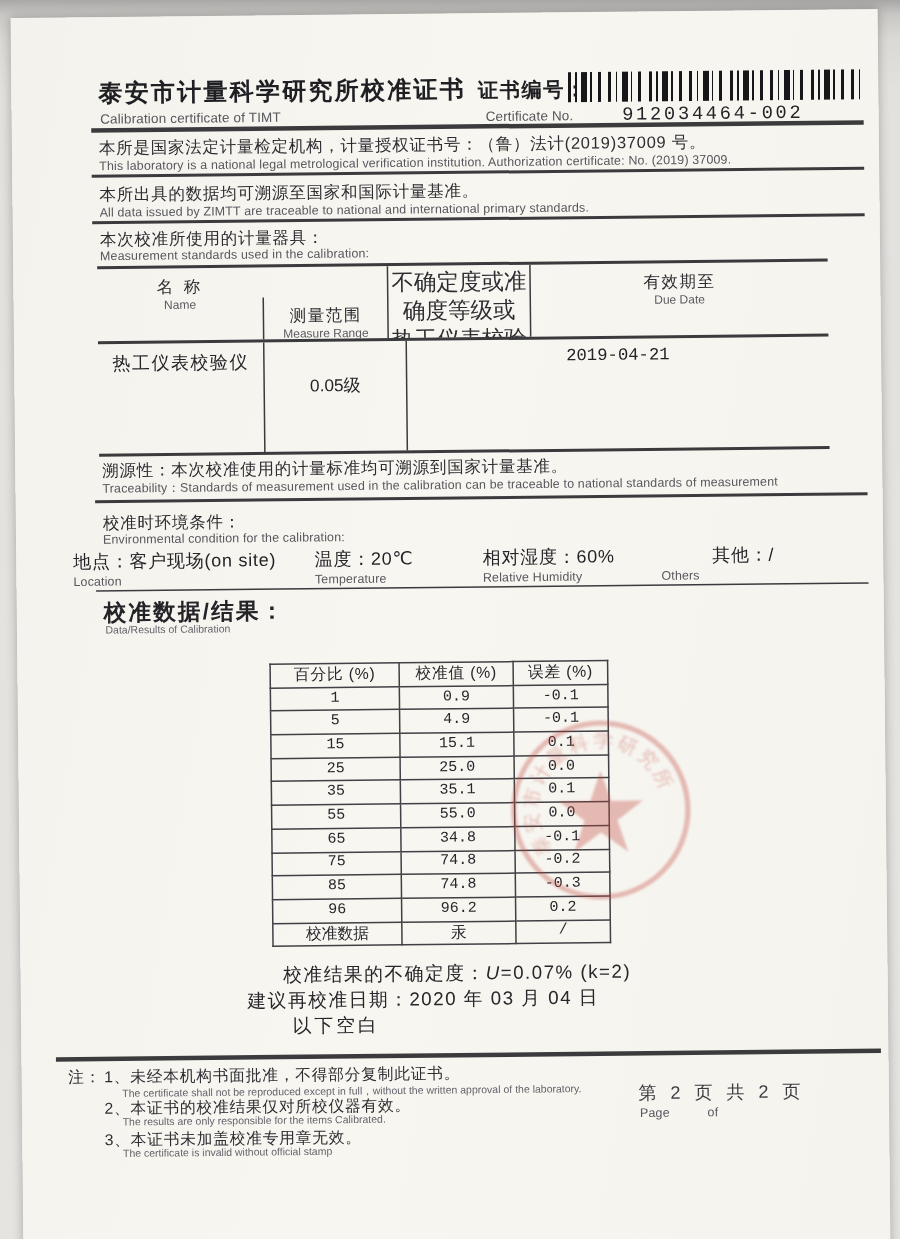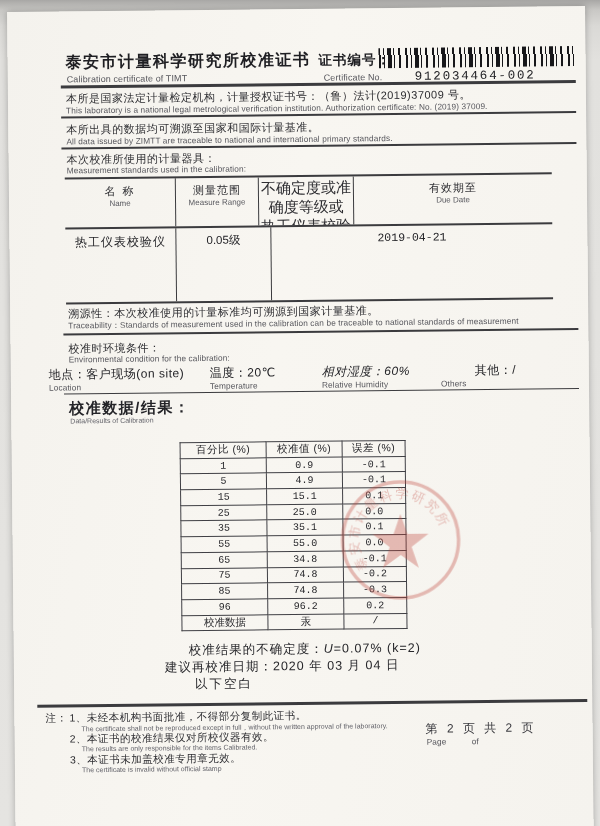--- a/index.html
+++ b/index.html
@@ -34,21 +34,21 @@
       #17171a 20px 22px,transparent 22px 27px);
   }
   .certno{font-size:12.5px;color:#232327;letter-spacing:1.8px;}
   
   .t1{position:absolute;left:63px;top:172px;width:487px;
       border-top:2px solid #3b3b3e;border-bottom:2px solid #3b3b3e;}
   .t1 .hrow{display:flex;height:48px;border-bottom:2px solid #3b3b3e;}
   .t1 .brow{display:flex;height:73px;}
   .t1 .cell{box-sizing:border-box;text-align:center;padding-top:5px;overflow:hidden;}
   .t1 .cell+.cell{border-left:1.3px solid #3b3b3e;}
-  .t1 .c1{width:110px;}.t1 .c2{width:74px;}.t1 .c3{width:83px;}
+  .t1 .c1{width:110px;}.t1 .c2{width:74px;}.t1 .c3{width:83px;margin-top:20px;}
   .t1 .c4{width:95px;padding-top:2px;}.t1 .c5{flex:1;}
   .t1 .hz{font-size:11px;color:#2d2d31;letter-spacing:2px;}
   .t1 .he{font-size:8px;color:#5a5a60;letter-spacing:0;}
   .t1 .hz4{font-size:15px;letter-spacing:0;color:#2d2d31;}
   .t1 .he4{font-size:7.3px;color:#5a5a60;}
   .t1 .dv{font-size:11.5px;color:#232327;padding-top:5px;}
   .t1 .dv.name{font-size:12px;letter-spacing:1px;}
   
   .t2{position:absolute;left:175px;top:438px;border-collapse:collapse;}
   .t2 td,.t2 th{border:1.3px solid #404045;text-align:center;padding:0;height:14.7px;
@@ -106,37 +106,37 @@
           <div class="he4">Uncertainty or Accuracy Class</div>
 
         </div>
         <div class="cell c5">
           <div class="hz" style="letter-spacing:1px;">有效期至</div>
           <div class="he">Due Date</div>
         </div>
       </div>
       <div class="brow">
         <div class="cell c1 dv name">热工仪表校验仪</div>
-        <div class="cell c4 dv" style="padding-top:5px;">0.05级</div>
+        <div class="cell c4 dv" style="padding-top:22px;">0.05级</div>
         <div class="cell c5 dv mono">2019-04-21</div>
       </div>
     </div>
 
     <div class="abs zh" style="left:65px;top:301px;">溯源性：本次校准使用的计量标准均可溯源到国家计量基准。</div>
     <div class="abs en" style="left:65px;top:315px;">Traceability：Standards of measurement used in the calibration can be traceable to national standards of measurement</div>
     <div class="line" style="left:60px;top:328px;width:515px;height:2px;"></div>
 
     <div class="abs zh" style="left:65px;top:336px;">校准时环境条件：</div>
     <div class="abs en" style="left:65px;top:349px;">Environmental condition for the calibration:</div>
 
     <div class="abs envzh" style="left:45px;top:361px;">地点：客户现场(on site)</div>
     <div class="abs en" style="left:45px;top:377px;">Location</div>
     <div class="abs envzh" style="left:206px;top:361px;">温度：20℃</div>
     <div class="abs en" style="left:206px;top:377px;">Temperature</div>
-    <div class="abs envzh" style="left:318px;top:361px;font-style:italic;">相对湿度：60%</div>
+    <div class="abs envzh" style="left:318px;top:361px;">相对湿度：60%</div>
     <div class="abs en" style="left:318px;top:377px;">Relative Humidity</div>
     <div class="abs envzh" style="left:424px;top:361px;margin-left:47px;">其他：/</div>
     <div class="abs en" style="left:424px;top:377px;margin-left:13px;">Others</div>
     <div class="line" style="left:60px;top:388px;width:515px;height:1.3px;"></div>
 
     <div class="abs big" style="left:65px;top:394px;">校准数据/结果：</div>
     <div class="abs en-sm" style="left:66px;top:412px;">Data/Results of Calibration</div>
 
     <table class="t2">
       <tbody>

